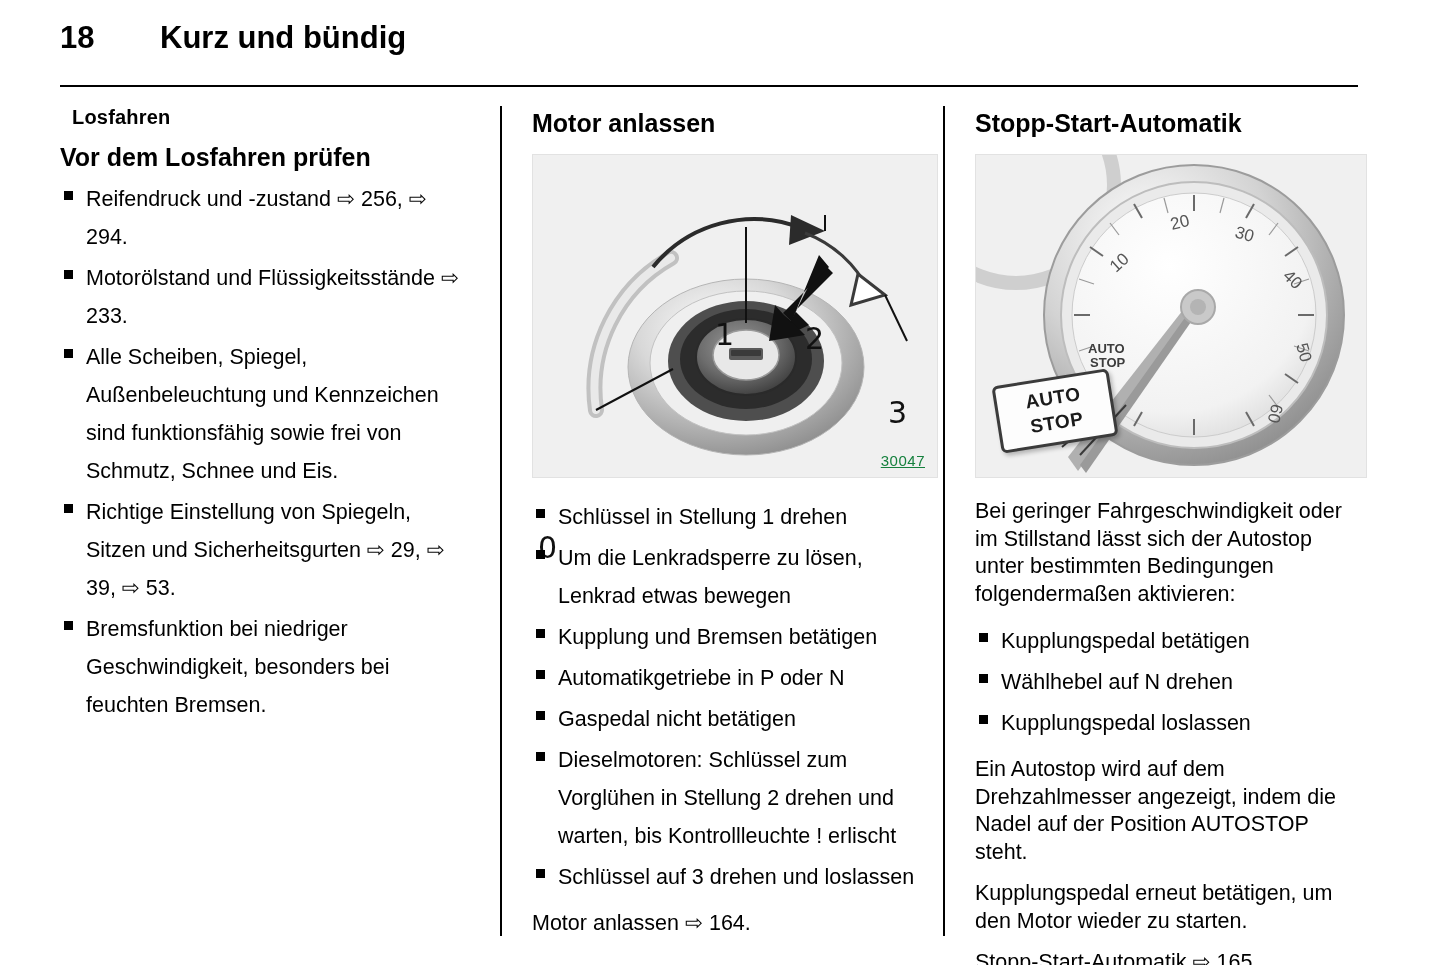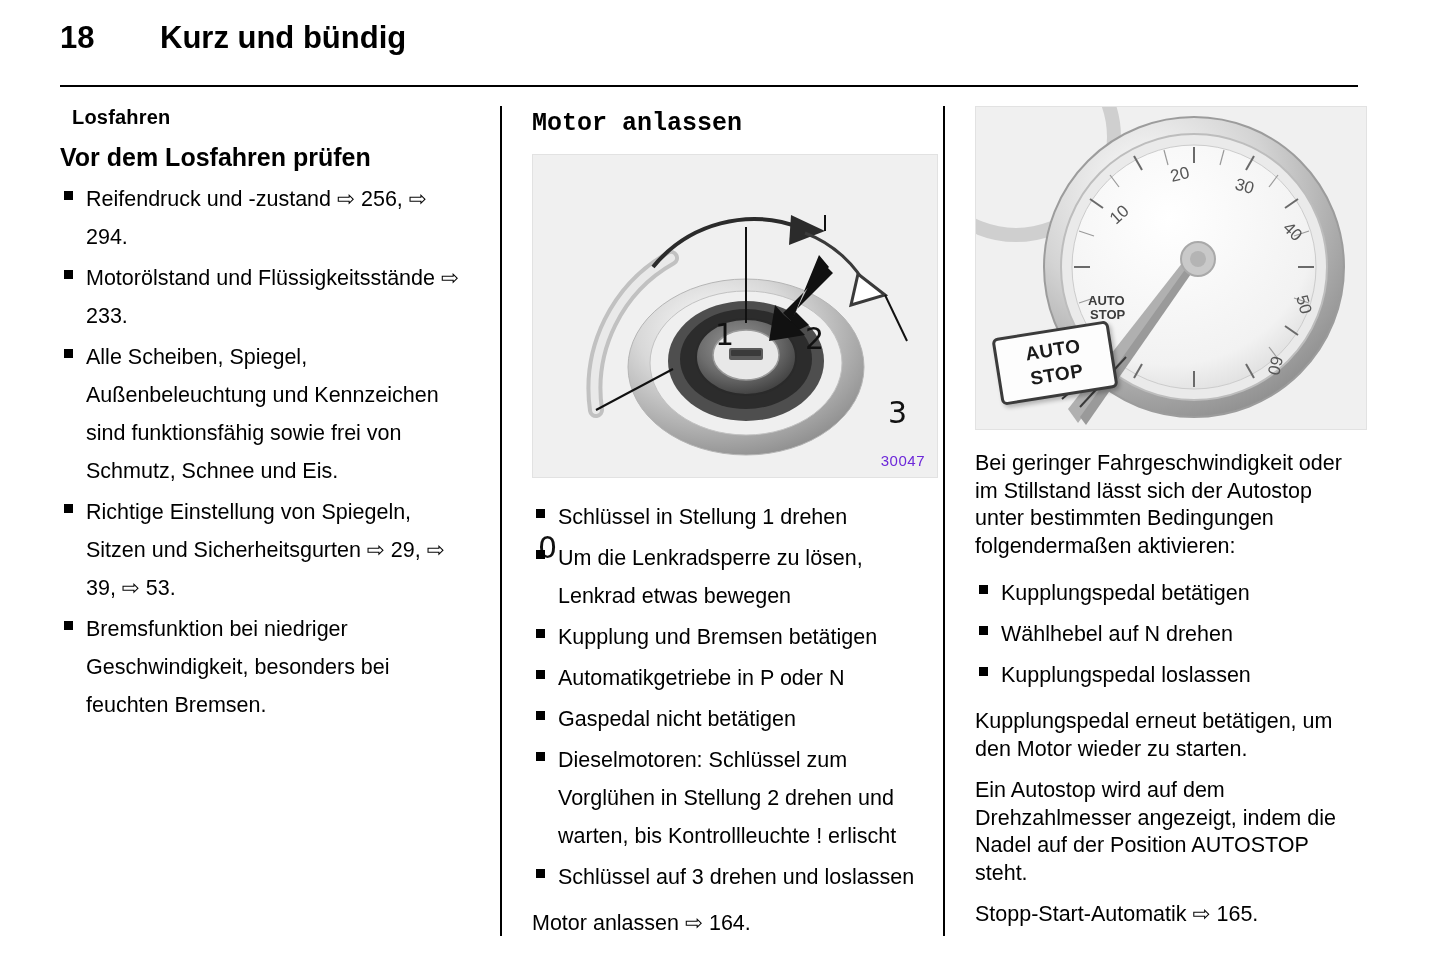--- a/index.html
+++ b/index.html
@@ -72,21 +72,20 @@
   }
   h2.sub-title {
     font-size: 25px;
     font-weight: bold;
     margin: 0 0 8px 0;
   }
   h2.col-title {
     font-size: 25px;
     font-weight: bold;
     margin: 3px 0 16px 0;
-    font-family: Liberation Mono, monospace;
   }
   ul.bullets {
     list-style: none;
     margin: 0 0 14px 0;
     padding: 0;
   }
   ul.bullets li {
     position: relative;
     padding-left: 26px;
     font-size: 21.5px;
@@ -117,22 +116,23 @@
   }
   .fig-ignition {
     width: 404px;
     height: 322px;
   }
   .fig-code {
     position: absolute;
     right: 12px;
     bottom: 8px;
     font-size: 15px;
-    color: #6d28d9;
+    color: #15803d;
     letter-spacing: 0.5px;
+    text-decoration: underline;
   }
   .fig-label {
     position: absolute;
     font-size: 30px;
     font-weight: normal;
     color: #111;
     font-family: "DejaVu Sans", sans-serif;
   }
   
   .fig-tacho {
@@ -255,20 +255,21 @@
         <li>Kupplung und Bremsen betätigen</li>
         <li>Automatikgetriebe in P oder N</li>
         <li>Gaspedal nicht betätigen</li>
         <li>Dieselmotoren: Schlüssel zum Vorglühen in Stellung 2 drehen und warten, bis Kontrollleuchte ! erlischt</li>
         <li>Schlüssel auf 3 drehen und loslassen</li>
       </ul>
       <p class="body">Motor anlassen ⇨ 164.</p>
     </div>
 
     <div class="col col-3">
+      <h2 class="col-title">Stopp-Start-Automatik</h2>
 
       <div class="figure fig-tacho">
         <svg width="390" height="322" viewBox="0 0 390 322">
           <defs>
             <radialGradient id="bezelG" cx="35%" cy="25%" r="80%">
               <stop offset="0%" stop-color="#ffffff"></stop>
               <stop offset="50%" stop-color="#d3d3d3"></stop>
               <stop offset="100%" stop-color="#8f8f8f"></stop>
             </radialGradient>
             <radialGradient id="faceG" cx="40%" cy="30%" r="75%">
@@ -339,19 +340,19 @@
           <span>STOP</span>
         </div>
       </div>
 
       <p class="body">Bei geringer Fahrgeschwindigkeit oder im Stillstand lässt sich der Autostop unter bestimmten Bedingungen folgendermaßen aktivieren:</p>
       <ul class="bullets">
         <li>Kupplungspedal betätigen</li>
         <li>Wählhebel auf N drehen</li>
         <li>Kupplungspedal loslassen</li>
       </ul>
+      <p class="body">Ein Autostop wird auf dem Drehzahlmesser angezeigt, indem die Nadel auf der Position AUTOSTOP steht.</p>
       <p class="body">Kupplungspedal erneut betätigen, um den Motor wieder zu starten.</p>
-      <p class="body">Ein Autostop wird auf dem Drehzahlmesser angezeigt, indem die Nadel auf der Position AUTOSTOP steht.</p>
       <p class="body">Stopp-Start-Automatik ⇨ 165.</p>
     </div>
 
   </div>
 </div>
 
 </body></html>

